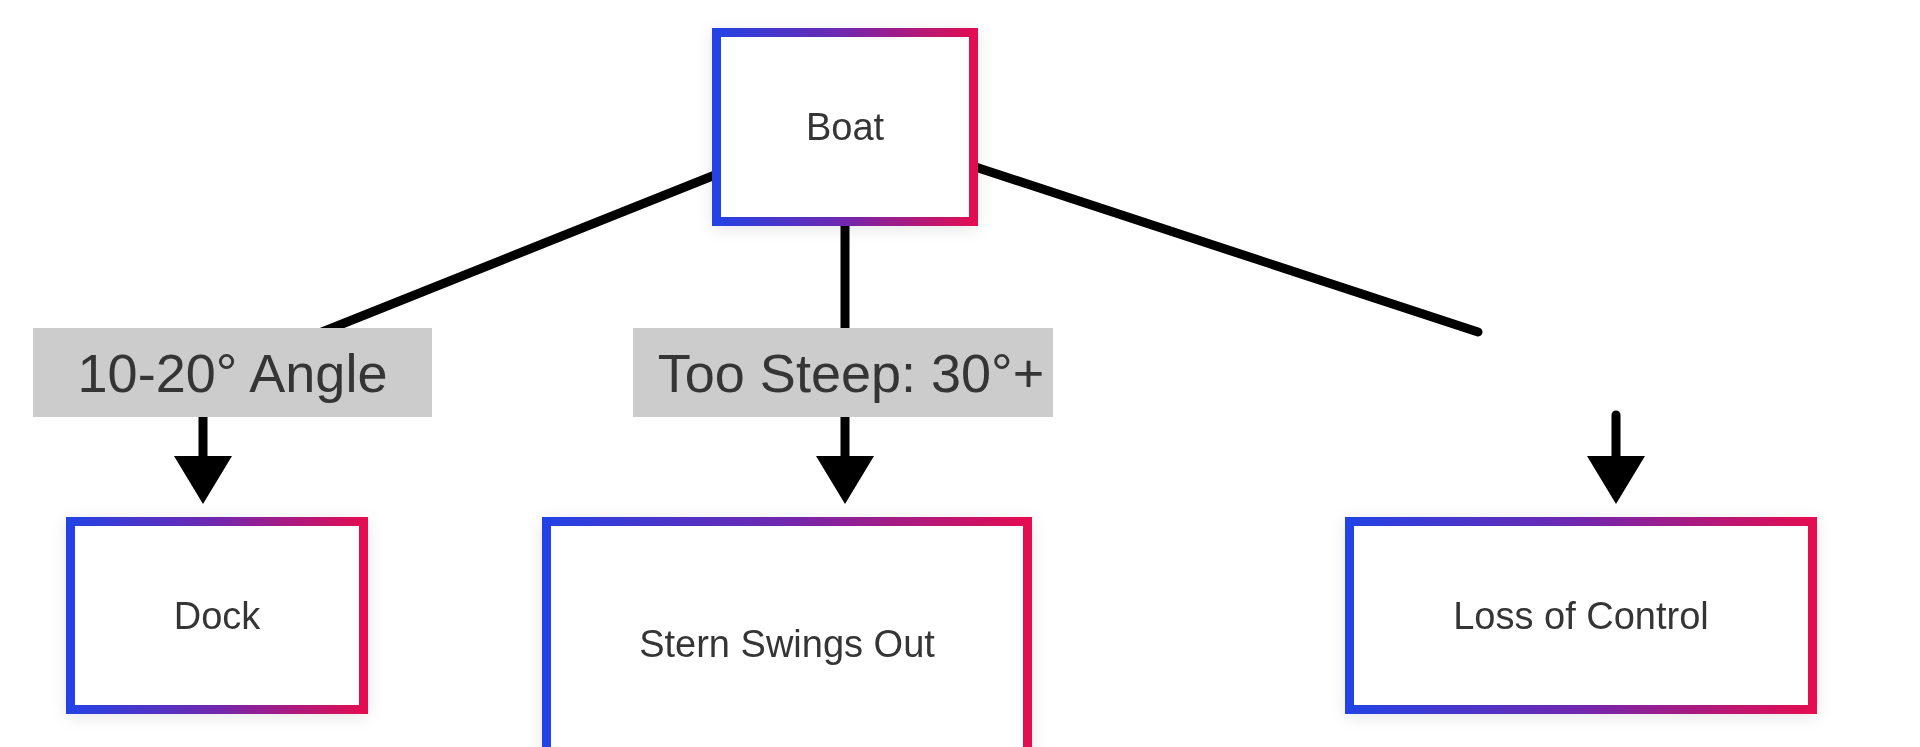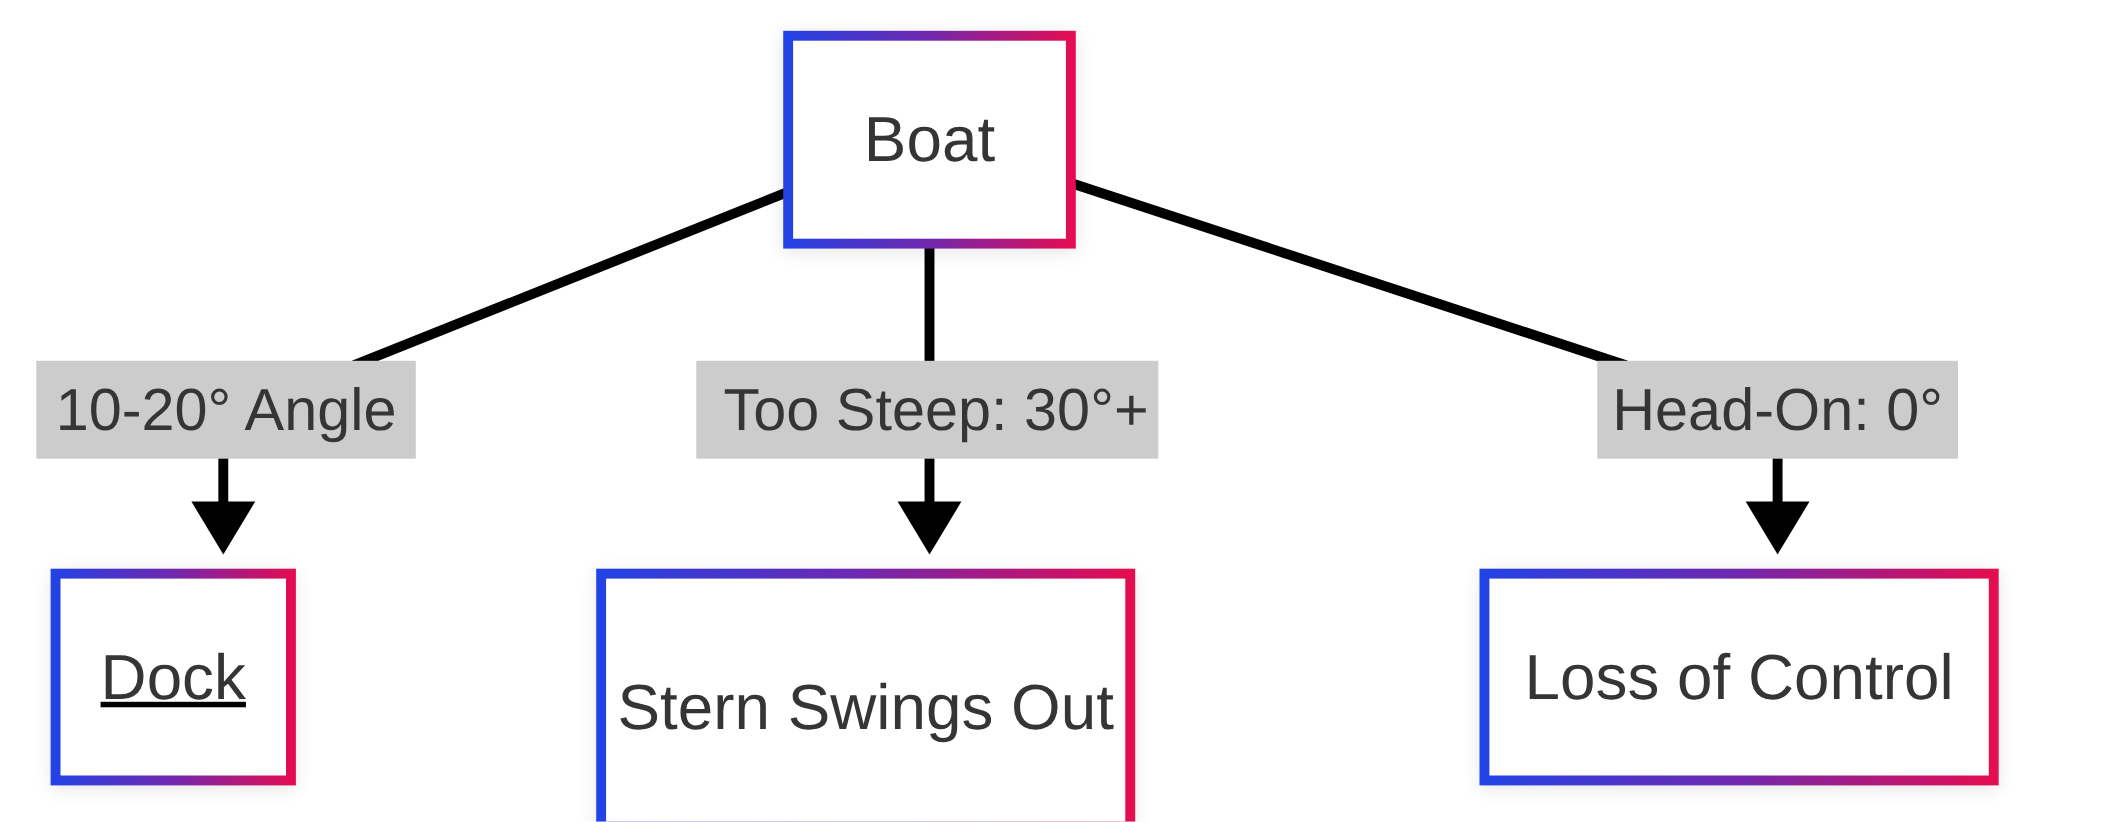--- a/index.html
+++ b/index.html
@@ -41,21 +41,21 @@
     z-index: 2;
     display: flex;
     align-items: center;
     justify-content: center;
     background: var(--c-label-bg, #cccccc);
     color: var(--c-text, #353535);
     font-size: 54px;
     line-height: 1;
     white-space: nowrap;
   }
-  .edge-label-1 { left: 33px;   width: 345px; }
+  .edge-label-1 { left: 33px;   width: 399px; }
   .edge-label-2 { left: 633px;  width: 420px; padding-left: 16px; }
   .edge-label-3 { left: 1452px; width: 328px; }
 
   
   .node {
     position: absolute;
     z-index: 3;
     padding: 9px;
     background: linear-gradient(90deg,
       var(--c-grad-start, #2143e6) 0%,
@@ -64,27 +64,27 @@
     box-shadow: 0 3px 16px rgba(0,0,0,0.10);
   }
   .node-inner {
     width: 100%;
     height: 100%;
     background: #ffffff;
     display: flex;
     align-items: center;
     justify-content: center;
     color: var(--c-text, #353535);
-    font-size: 58px;
+    font-size: 38px;
     line-height: 1;
     white-space: nowrap;
   }
 
   .node-boat  { left: 712px;  top: 28px;  width: 266px; height: 198px; }
-  .node-dock  { left: 46px;   top: 517px; width: 223px; height: 197px; text-decoration: underline; }
+  .node-dock  { left: 66px;   top: 517px; width: 302px; height: 197px; }
   .node-stern { left: 542px;  top: 517px; width: 490px; height: 254px; }
   .node-loss  { left: 1345px; top: 517px; width: 472px; height: 197px; }
 </style>
 </head>
 <body>
 
 <div class="canvas">
 
   <svg class="edges-layer" viewBox="0 0 1920 747">
 
@@ -96,21 +96,20 @@
     <line x1="845" y1="415" x2="845" y2="465"></line>
     <polygon points="816,456 874,456 845,504"></polygon>
 
     <line x1="945" y1="157" x2="1478" y2="332"></line>
     <line x1="1616" y1="415" x2="1616" y2="465"></line>
     <polygon points="1587,456 1645,456 1616,504"></polygon>
   </svg>
 
   <div class="edge-label edge-label-1">10-20° Angle</div>
   <div class="edge-label edge-label-2">Too Steep: 30°+</div>
-  <div class="edge-label edge-label-3">Head-On: 0°</div>
 
   <div class="node node-boat">
     <div class="node-inner">Boat</div>
   </div>
 
   <div class="node node-dock">
     <div class="node-inner">Dock</div>
   </div>
 
   <div class="node node-stern">

